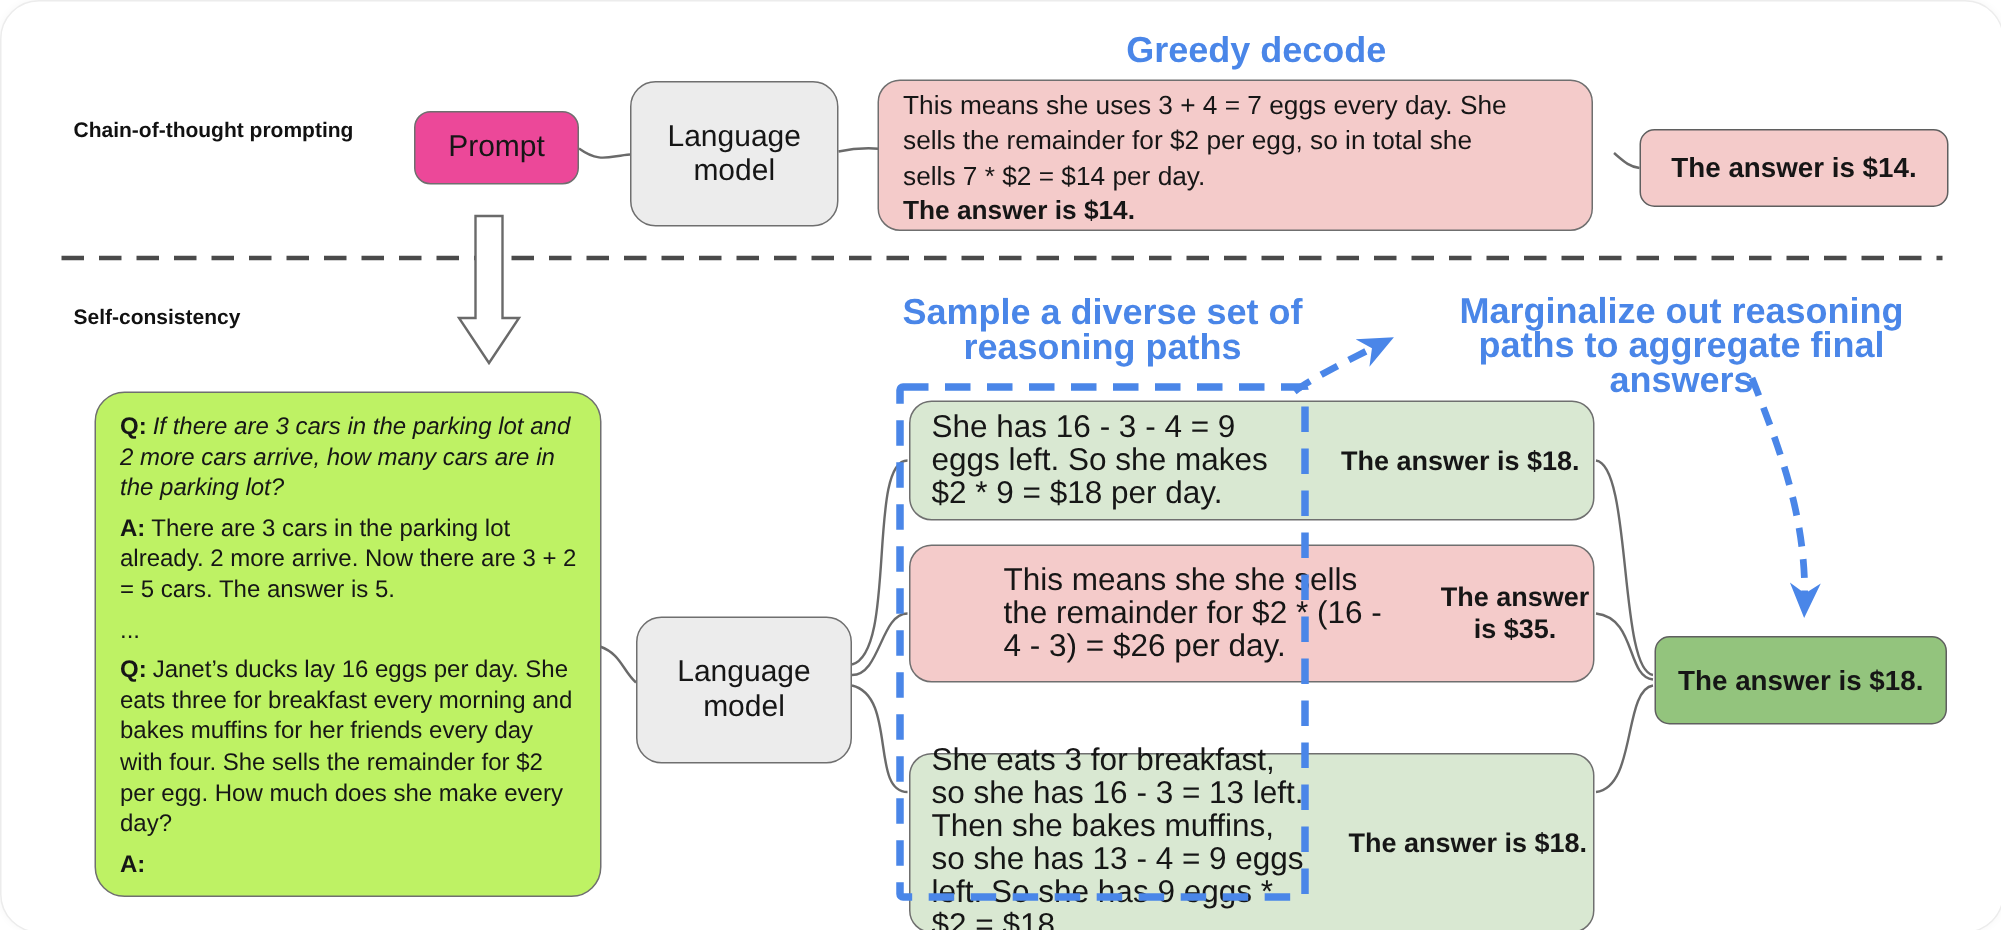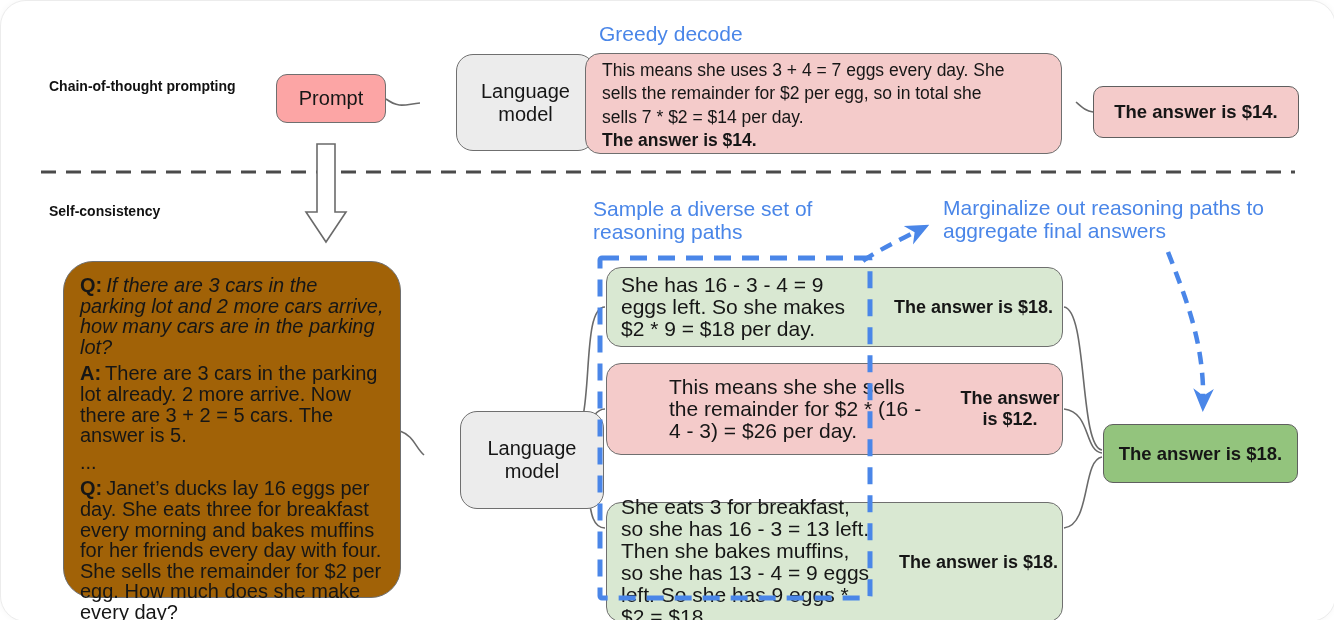--- a/index.html
+++ b/index.html
@@ -3,37 +3,37 @@
 <meta charset="utf-8">
 <style>
   html,body{margin:0;padding:0;background:#ffffff;}
   body{font-family:"Liberation Sans","DejaVu Sans",sans-serif;color:#161616;}
   .canvas{position:relative;width:1334px;height:620px;background:#ffffff;border:1px solid #ececec;
           border-radius:26px;overflow:hidden;box-shadow:0 0 6px rgba(0,0,0,0.04);}
   svg.layer{position:absolute;left:0;top:0;width:1334px;height:620px;pointer-events:none;}
 
   .abs{position:absolute;box-sizing:border-box;}
   .section-label{font-weight:bold;font-size:14px;line-height:27px;color:#111;}
-  .blue-label{color:var(--blue);font-weight:normal;font-size:21px;line-height:23px;text-align:left;}
+  .blue-label{color:var(--blue);font-weight:bold;font-size:24px;line-height:23px;text-align:center;}
 
   .node{border:1.4px solid #6f6f6f;border-radius:11px;display:flex;align-items:center;justify-content:center;
-        text-align:center;font-size:20px;line-height:23px;background:#fca5a5;}
-  .gray-node{background:var(--gray_box);border-radius:17px;padding:0 18px;margin-left:36px;}
+        text-align:center;font-size:20px;line-height:23px;background:#ec4899;}
+  .gray-node{background:var(--gray_box);border-radius:17px;padding:0 18px;}
 
   .big-pink{background:var(--pink);border:1.4px solid #6f6f6f;border-radius:15px;
             padding:5px 55px 4px 16px;font-size:17.5px;line-height:23.3px;}
   .big-pink b{display:block;}
 
   .answer-chip{border:1.4px solid #5f5f5f;border-radius:10px;display:flex;align-items:center;justify-content:center;
                font-weight:bold;font-size:18.5px;text-align:center;}
   .chip-pink{background:var(--pink);}
   .chip-green{background:var(--green_strong);}
 
-  .qbox{background:#a16207;border:1.4px solid #6f6f6f;border-radius:30px;padding:13px 13px 6px 16px;
-        font-size:20px;line-height:20.6px;}
+  .qbox{background:#bef264;border:1.4px solid #6f6f6f;border-radius:20px;padding:13px 13px 6px 16px;
+        font-size:16px;line-height:20.6px;}
   .qbox p{margin:0 0 6px 0;}
   .qbox b{margin-right:4px;}
 
   .path-row{border:1.4px solid #6f6f6f;border-radius:15px;display:flex;align-items:center;}
   .row-green{background:var(--green_light);}
   .row-pink{background:var(--pink);}
   .reasoning{font-size:21px;line-height:22px;padding-left:14px;flex:none;}
   .w1{width:240px;} .w2{width:265px;} .w3{width:250px;}
   .row-answer{flex:1;text-align:center;font-weight:bold;font-size:18px;padding-left:24px;}
 
@@ -95,21 +95,21 @@
 
   <div class="abs blue-label" style="left:942px;top:195px;width:356px;">Marginalize out reasoning paths to aggregate final answers</div>
 
   <div class="abs path-row row-green" style="left:605px;top:266px;width:457px;height:80px;">
     <div class="reasoning w1">She has 16 - 3 - 4 = 9 eggs left. So she makes $2 * 9 = $18 per day.</div>
     <div class="row-answer">The answer is $18.</div>
   </div>
 
   <div class="abs path-row row-pink" style="left:605px;top:362px;width:457px;height:92px;padding-left:48px;">
     <div class="reasoning w2">This means she she sells the remainder for $2 * (16 - 4 - 3) = $26 per day.</div>
-    <div class="row-answer">The answer is $12.</div>
+    <div class="row-answer">The answer is $35.</div>
   </div>
 
   <div class="abs path-row row-green" style="left:605px;top:469px;width:457px;height:120px;margin-top:32px;">
     <div class="reasoning w3">She eats 3 for breakfast, so she has 16 - 3 = 13 left. Then she bakes muffins, so she has 13 - 4 = 9 eggs left. So she has 9 eggs * $2 = $18.</div>
     <div class="row-answer">The answer is $18.</div>
   </div>
 
   <div class="abs answer-chip chip-green" style="left:1102px;top:423px;width:195px;height:59px;">The answer is $18.</div>
 
   <svg class="layer" viewBox="0 0 1334 620">

